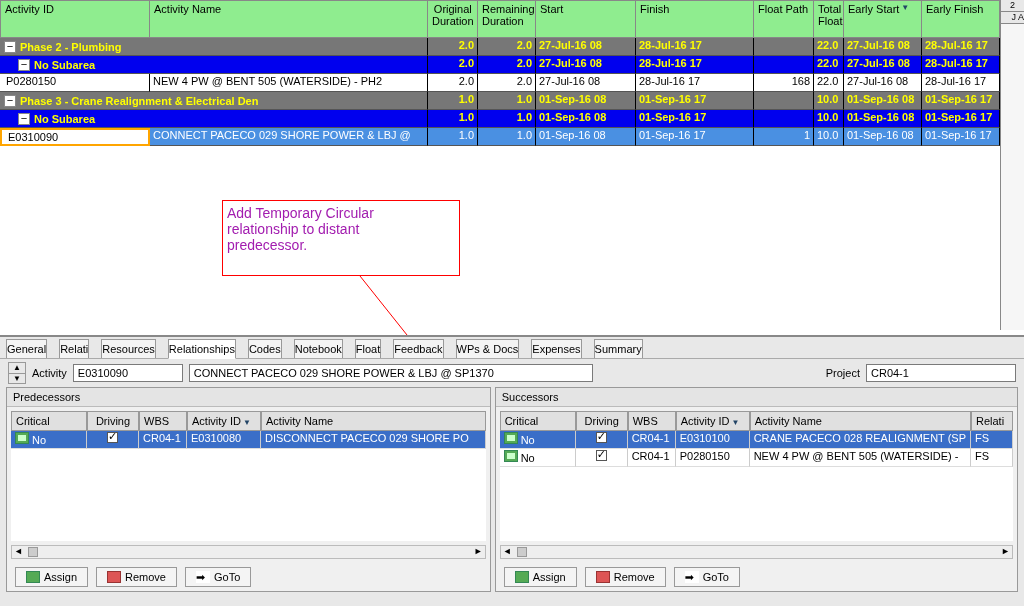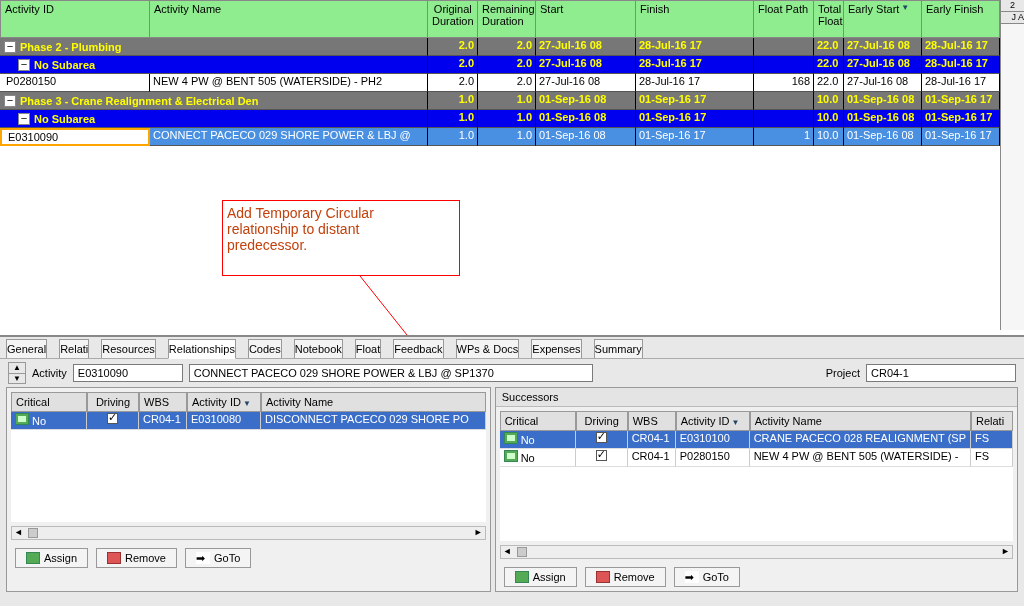--- a/index.html
+++ b/index.html
@@ -38,21 +38,21 @@
 .row-sub { background: #0000EE; color: #FFFF00; font-weight: bold; }
 .row-norm { background: #fff; color: #000; }
 .row-sel { background: #4A90E2; color: #fff; }
 .row-sel .cell-id { background: #fff; color: #000; border: 2px solid orange; }
 
 .expander { display: inline-block; width: 12px; height: 12px; border: 1px solid #888; background: #fff; color: #000; line-height: 9px; text-align: center; margin-right: 4px; font-weight: normal; font-size: 11px; }
 
 .merged-name { display: flex; align-items: center; }
 
 
-.annotation-box { position: absolute; left: 222px; top: 200px; width: 238px; height: 76px; border: 1px solid red; background: #fff; padding: 4px; color: #c2410c; font-size: 14px; }
+.annotation-box { position: absolute; left: 222px; top: 200px; width: 238px; height: 76px; border: 1px solid red; background: #fff; padding: 4px; color: #a21caf; font-size: 14px; }
 .annotation-line { position: absolute; pointer-events: none; }
 
 
 .bottom-area { position: absolute; top: 335px; left: 0; right: 0; bottom: 0; border-top: 2px solid #888; background: #e8e8e8; }
 .tabstrip { display: flex; height: 22px; padding-left: 6px; align-items: flex-end; border-bottom: 1px solid #aaa; }
 .tab { border: 1px solid #999; border-bottom: none; background: #f4f4f4; padding: 3px 0; margin-right: 12px; font-size: 11px; cursor: pointer; }
 .tab.active { background: #fff; font-weight: normal; border-bottom: 1px solid #fff; position: relative; top: 1px; }
 
 .activity-bar { display: flex; align-items: center; height: 28px; padding: 4px 8px; gap: 6px; }
 .activity-bar .lbl { font-size: 11px; }
@@ -236,20 +236,21 @@
       </div>
     <span class="lbl">Activity</span>
     <input style="width: 110px;" value="E0310090">
     <input style="width: 404px;" value="CONNECT PACECO 029 SHORE POWER &amp; LBJ @ SP1370">
     <span style="flex:1"></span>
     <span class="lbl">Project</span>
     <input style="width: 150px;" value="CR04-1">
   </div>
   <div class="rel-panels">
     <div class="rel-panel">
+      <div class="rp-title">Predecessors</div>
       <div class="rel-grid">
         <div class="rel-head">
           <div class="rcol-crit">Critical</div>
           <div class="rcol-drv">Driving</div>
           <div class="rcol-wbs">WBS</div>
           <div class="rcol-aid"><span>Activity ID</span><span class="sort-arrow">▼</span></div>
           <div class="rcol-an">Activity Name</div>
         </div>
         <div id="pred-rows">
             <div class="rel-row sel">

